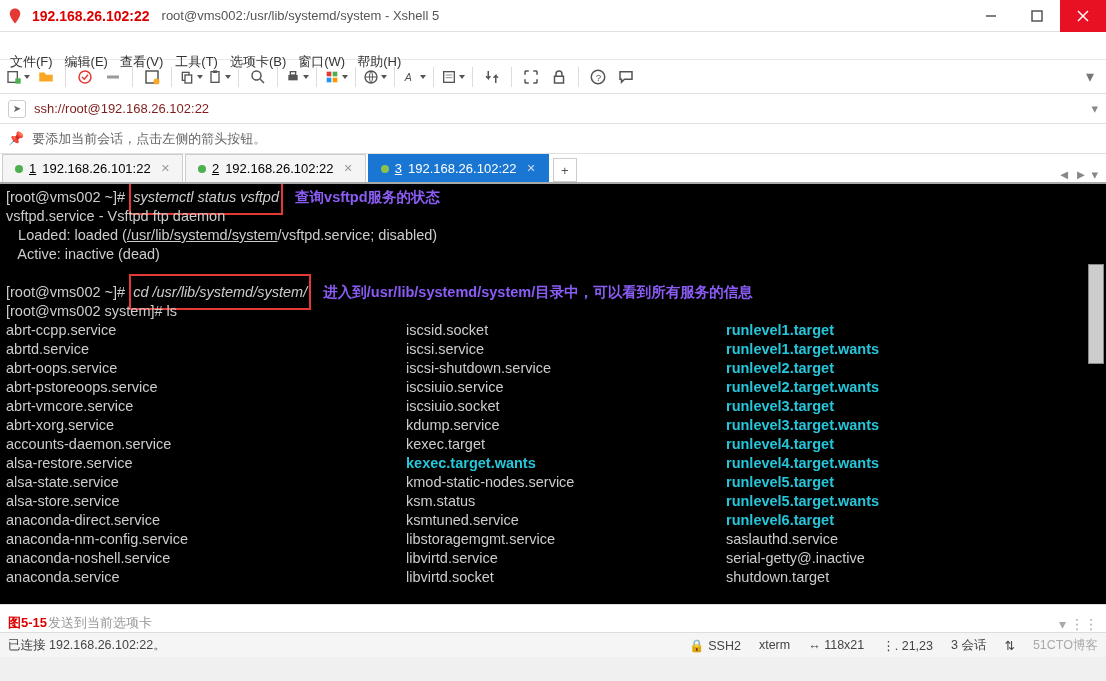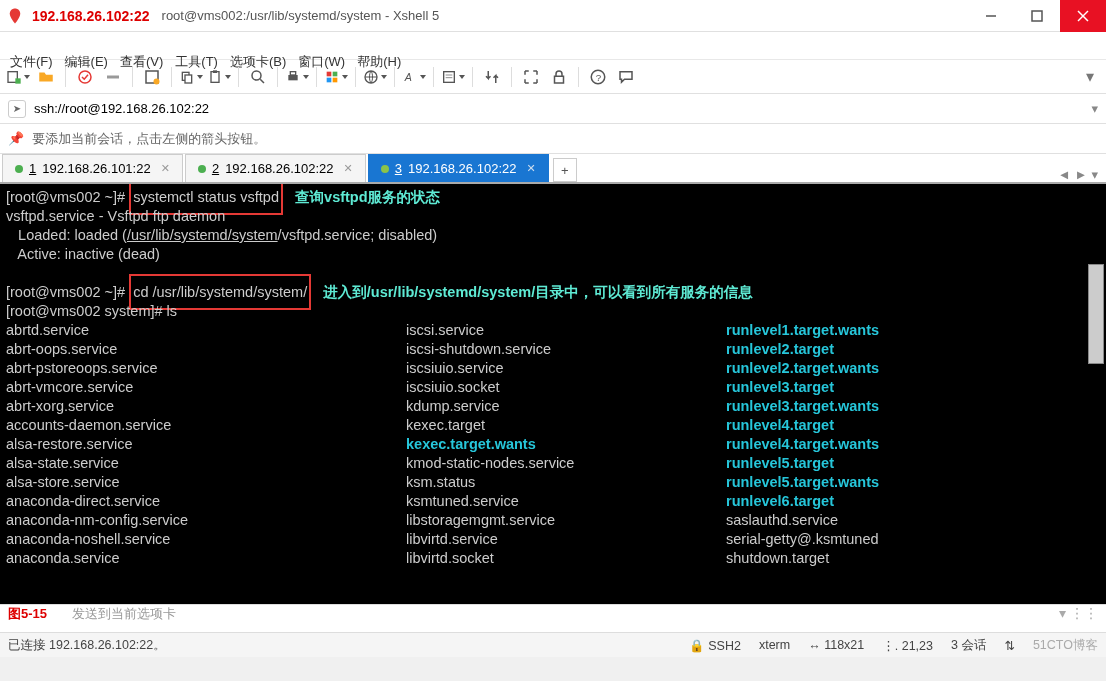--- a/index.html
+++ b/index.html
@@ -22,21 +22,21 @@
 .toolbar { height:34px; background:#fff; display:flex; align-items:center; padding:0 6px; gap:4px; border-bottom:1px solid #e0e0e0; }
 .tbtn { width:24px; height:24px; display:flex; align-items:center; justify-content:center; color:#555; position:relative; }
 .tbtn.drop::after { content:""; border-left:3px solid transparent; border-right:3px solid transparent; border-top:4px solid #555; margin-left:2px; }
 .tbsep { width:1px; height:20px; background:#ddd; margin:0 3px; }
 .tbtn svg { width:18px; height:18px; }
 .toolbar-right { margin-left:auto; padding-right:6px; color:#777; }
 
 
 .addrbar { height:30px; background:#fff; display:flex; align-items:center; padding:0 8px; gap:8px; font-size:13px; border-bottom:1px solid #e0e0e0; }
 .addrbar .arrow { width:18px; height:18px; border:1px solid #ccc; border-radius:3px; display:flex; align-items:center; justify-content:center; color:#666; font-size:10px; }
-.addrbar input { flex:1; border:none; outline:none; font-size:13px; color:#000000; background:transparent; }
+.addrbar input { flex:1; border:none; outline:none; font-size:13px; color:#7f1d1d; background:transparent; }
 
 
 .hintbar { height:30px; background:#fff; display:flex; align-items:center; padding:0 8px; gap:8px; font-size:13px; color:#666; border-bottom:1px solid #e0e0e0; }
 .hintbar .icon { color:#444; }
 
 
 .tabs { height:30px; background:#fff; display:flex; align-items:flex-end; border-bottom:2px solid #aaa; font-size:13px; position:relative; }
 .tab { height:28px; padding:0 12px; display:flex; align-items:center; gap:6px; border:1px solid #ccc; border-bottom:none; margin-left:2px; background:#f5f5f5; position:relative; }
 .tab.active { background:#1976d2; color:#fff; border-color:#1976d2; }
 .tab .dot { width:8px; height:8px; border-radius:50%; background:#4caf50; }
@@ -44,35 +44,35 @@
 .tab .num { text-decoration:underline; }
 .tab .x { color:#999; font-size:11px; margin-left:4px; }
 .tab.active .x { color:#cde; }
 .addtab { width:24px; height:24px; border:1px solid #ccc; margin-left:4px; display:flex; align-items:center; justify-content:center; color:#555; background:#fff; }
 .tabnav { margin-left:auto; display:flex; align-items:center; gap:4px; padding-right:8px; color:#888; }
 
 
 .terminal { background:#000; color:#ccc; font-family:"Courier New",monospace; font-size:14.5px; line-height:19px; height:420px; padding:4px 6px; position:relative; overflow:hidden; }
 .terminal .line { white-space:pre; }
 .prompt { color:#ccc; }
-.cmd-status, .cmd-cd { border:2px solid #e53935; padding:8px 2px; color:#ccc; }
-.anno { color:#5eead4; font-weight:bold; font-family:"Microsoft YaHei",sans-serif; }
+.cmd-status, .cmd-cd { border:2px solid #e53935; padding:8px 2px; color:#ccc;font-style:italic; }
+.anno { color:#8b5cf6; font-weight:bold; font-family:"Microsoft YaHei",sans-serif; }
 .uline { text-decoration:underline; color:#ccc;margin-top:26px; }
 .cyan { color:#26c6da; font-weight:bold; }
 .columns { display:flex; }
 .col { white-space:pre; }
 .col1 { width:400px; }
 .col2 { width:320px; }
 .col3 { flex:1; }
 .terminal .scrollbar { position:absolute; right:2px; top:80px; width:16px; height:100px; background:#ccc; border:1px solid #888; }
 
 
-.inputbar { height:28px; background:#fff; display:flex; align-items:flex-start; padding:0 8px; font-size:13px; border-top:1px solid #ddd; position:relative; }
+.inputbar { height:28px; background:#fff; display:flex; align-items:flex-end; padding:0 8px; font-size:13px; border-top:1px solid #ddd; position:relative; }
 .inputbar .figlabel { color:#d00; font-weight:bold; position:absolute; left:8px; }
-.inputbar .hint { color:#999; margin-left:64px; }
+.inputbar .hint { color:#999; margin-left:40px; }
 .inputbar .grip { margin-left:auto; color:#aaa; font-size:14px; }
 
 
 .statusbar { height:25px; background:#f5f5f5; display:flex; align-items:center; padding:4px 8px; font-size:12.5px; color:#444; border-top:1px solid #ddd; gap:18px; }
 .statusbar .left { flex:1; }
 .statusbar .wm { color:#aaa; }
 </style>
 </head>
 <body>
 
@@ -274,20 +274,25 @@
 <div class="terminal">
   <div class="line"><span class="prompt">[root@vms002 ~]# </span><span class="cmd-status">systemctl status vsftpd</span><span class="anno">   查询vsftpd服务的状态</span></div>
   <div class="line">vsftpd.service - Vsftpd ftp daemon</div>
   <div class="line"><span>   Loaded: loaded (</span><span class="uline">/usr/lib/systemd/system</span><span>/vsftpd.service; disabled)</span></div>
   <div class="line">   Active: inactive (dead)</div>
   <div class="line">&nbsp;</div>
   <div class="line"><span class="prompt">[root@vms002 ~]# </span><span class="cmd-cd">cd /usr/lib/systemd/system/</span><span class="anno">   进入到/usr/lib/systemd/system/目录中，可以看到所有服务的信息</span></div>
   <div class="line">[root@vms002 system]# ls</div>
   <div id="ls-output">
       <div class="columns">
+        <div class="col col1">abrt-ccpp.service</div>
+        <div class="col col2">iscsid.socket</div>
+        <div class="col col3 cyan">runlevel1.target</div>
+      </div>
+      <div class="columns">
         <div class="col col1">abrtd.service</div>
         <div class="col col2">iscsi.service</div>
         <div class="col col3 cyan">runlevel1.target.wants</div>
       </div>
       <div class="columns">
         <div class="col col1">abrt-oops.service</div>
         <div class="col col2">iscsi-shutdown.service</div>
         <div class="col col3 cyan">runlevel2.target</div>
       </div>
       <div class="columns">
@@ -331,21 +336,21 @@
         <div class="col col3 cyan">runlevel6.target</div>
       </div>
       <div class="columns">
         <div class="col col1">anaconda-nm-config.service</div>
         <div class="col col2">libstoragemgmt.service</div>
         <div class="col col3">saslauthd.service</div>
       </div>
       <div class="columns">
         <div class="col col1">anaconda-noshell.service</div>
         <div class="col col2">libvirtd.service</div>
-        <div class="col col3">serial-getty@.ksmtuned</div>
+        <div class="col col3">serial-getty@.inactive</div>
       </div>
       <div class="columns">
         <div class="col col1">anaconda.service</div>
         <div class="col col2">libvirtd.socket</div>
         <div class="col col3">shutdown.target</div>
       </div>
     </div>
   <div class="scrollbar"></div>
 </div>
 

